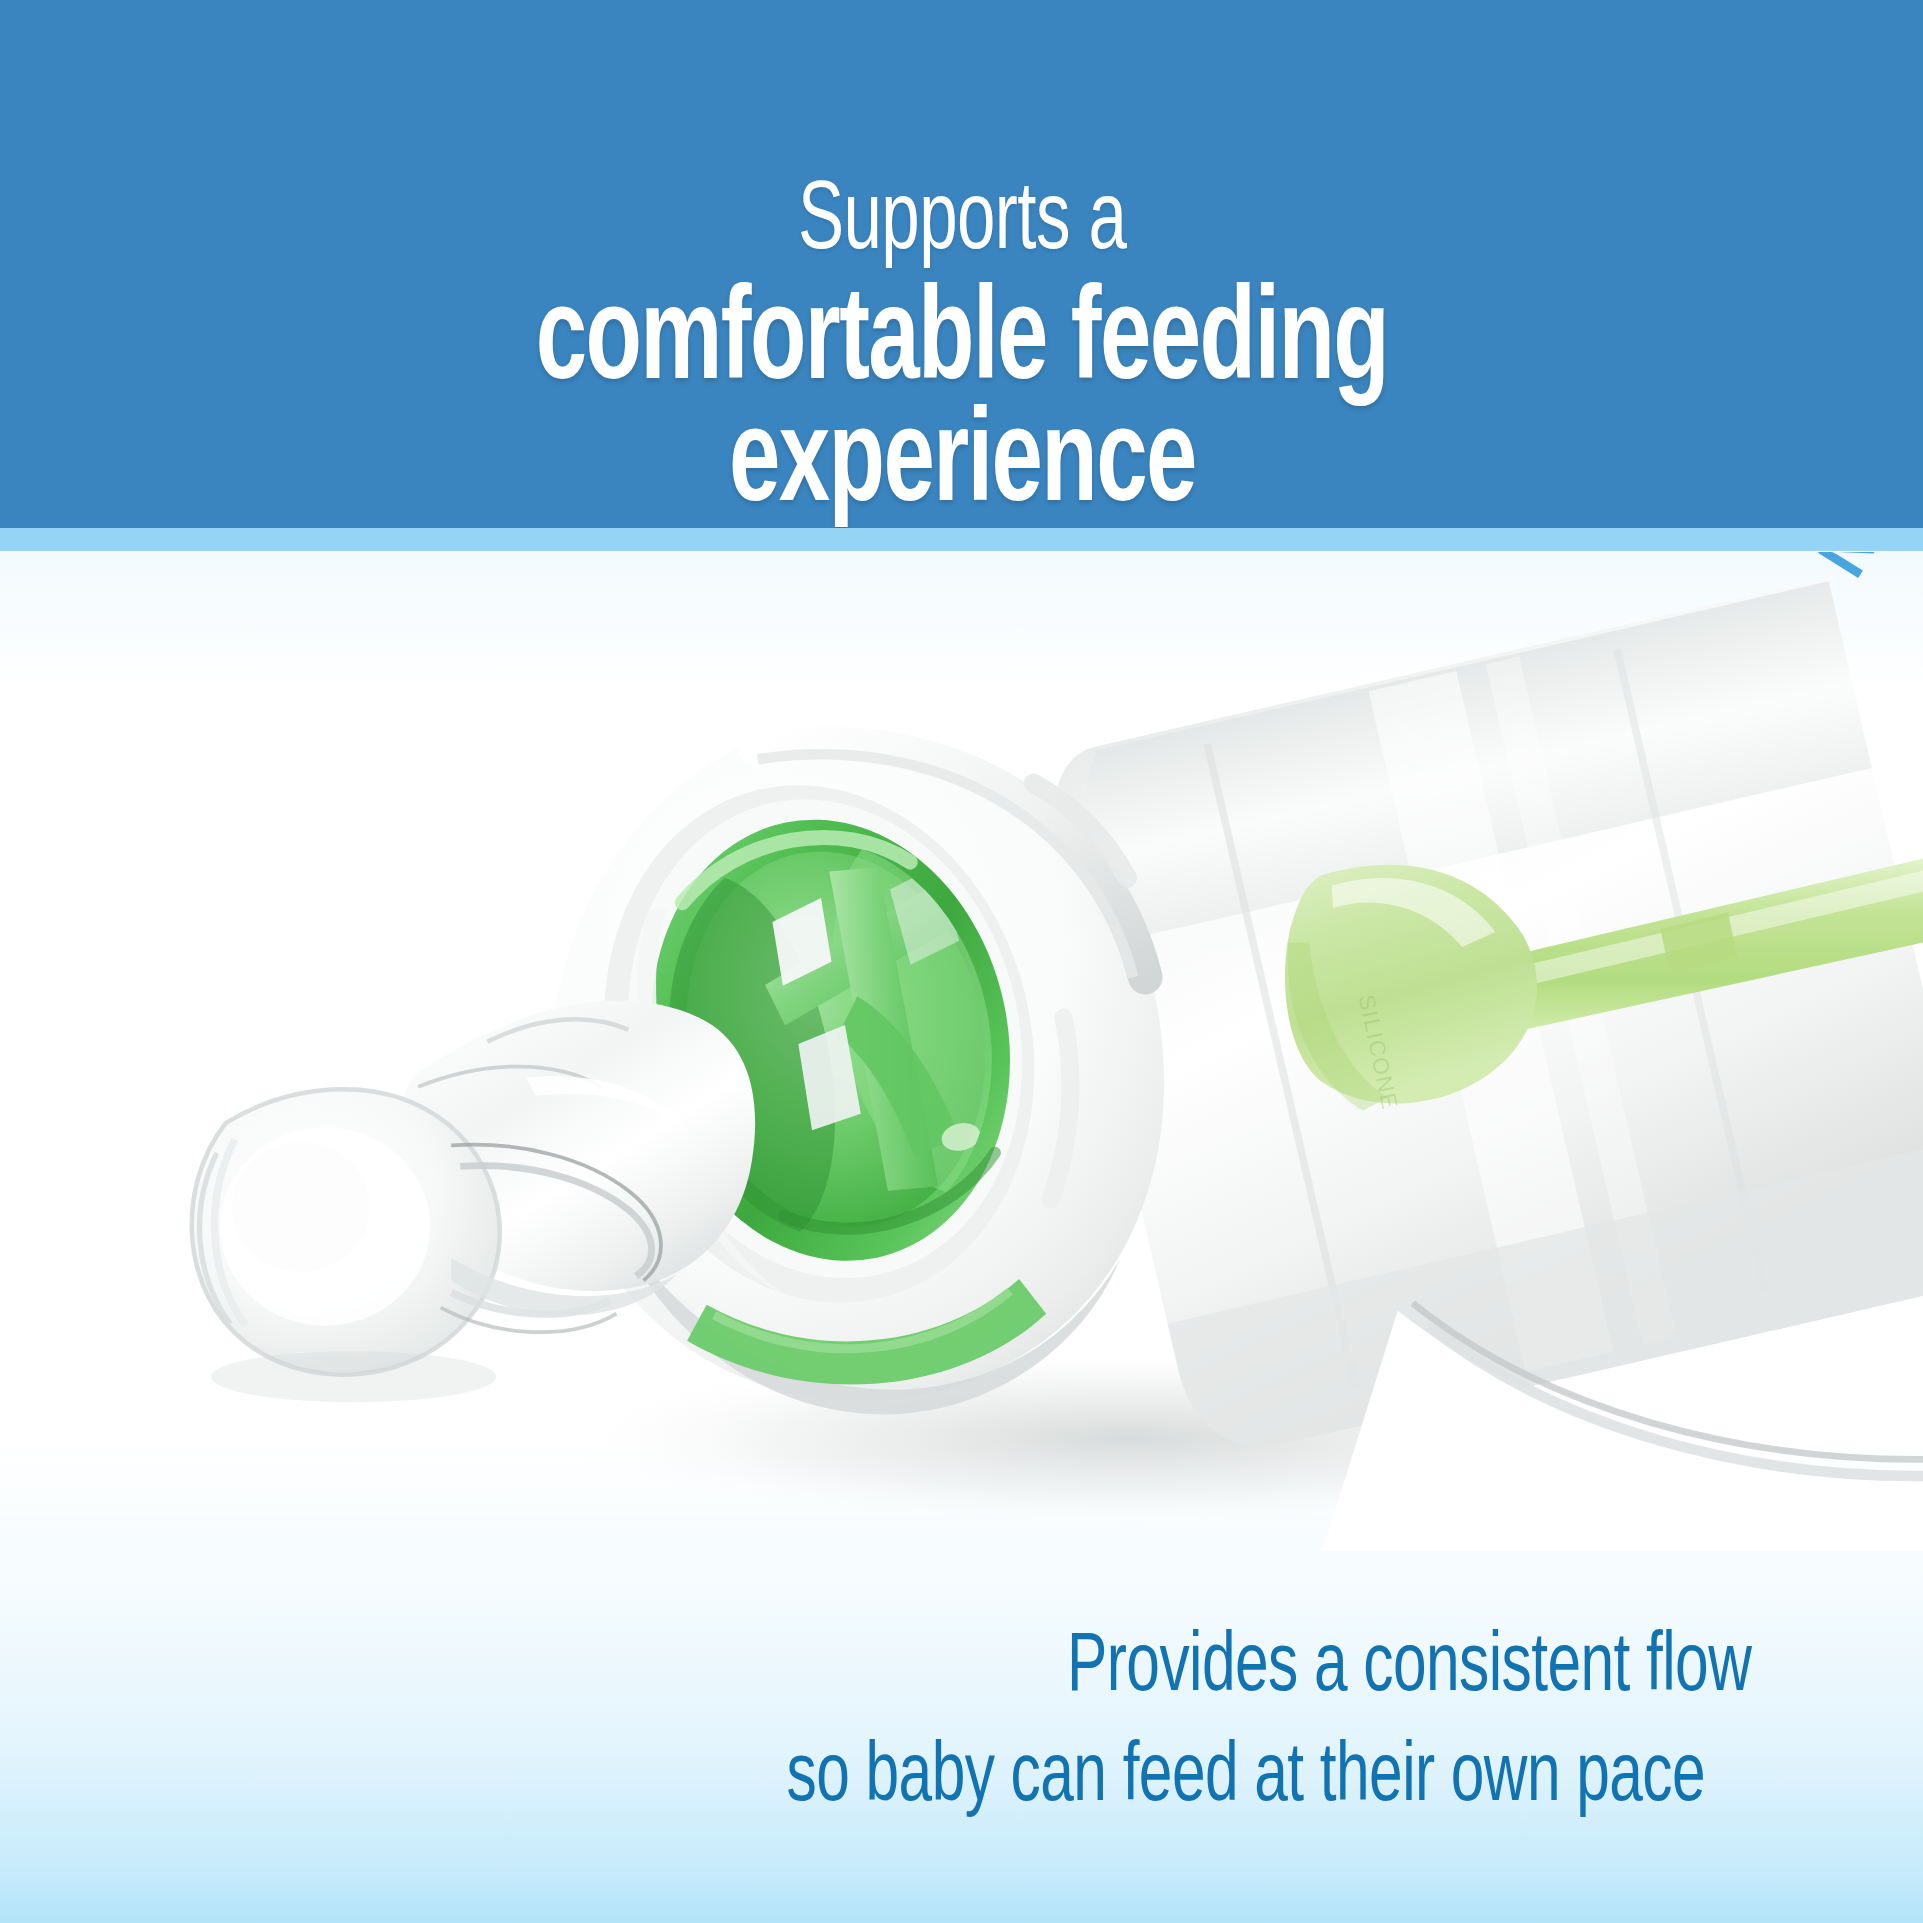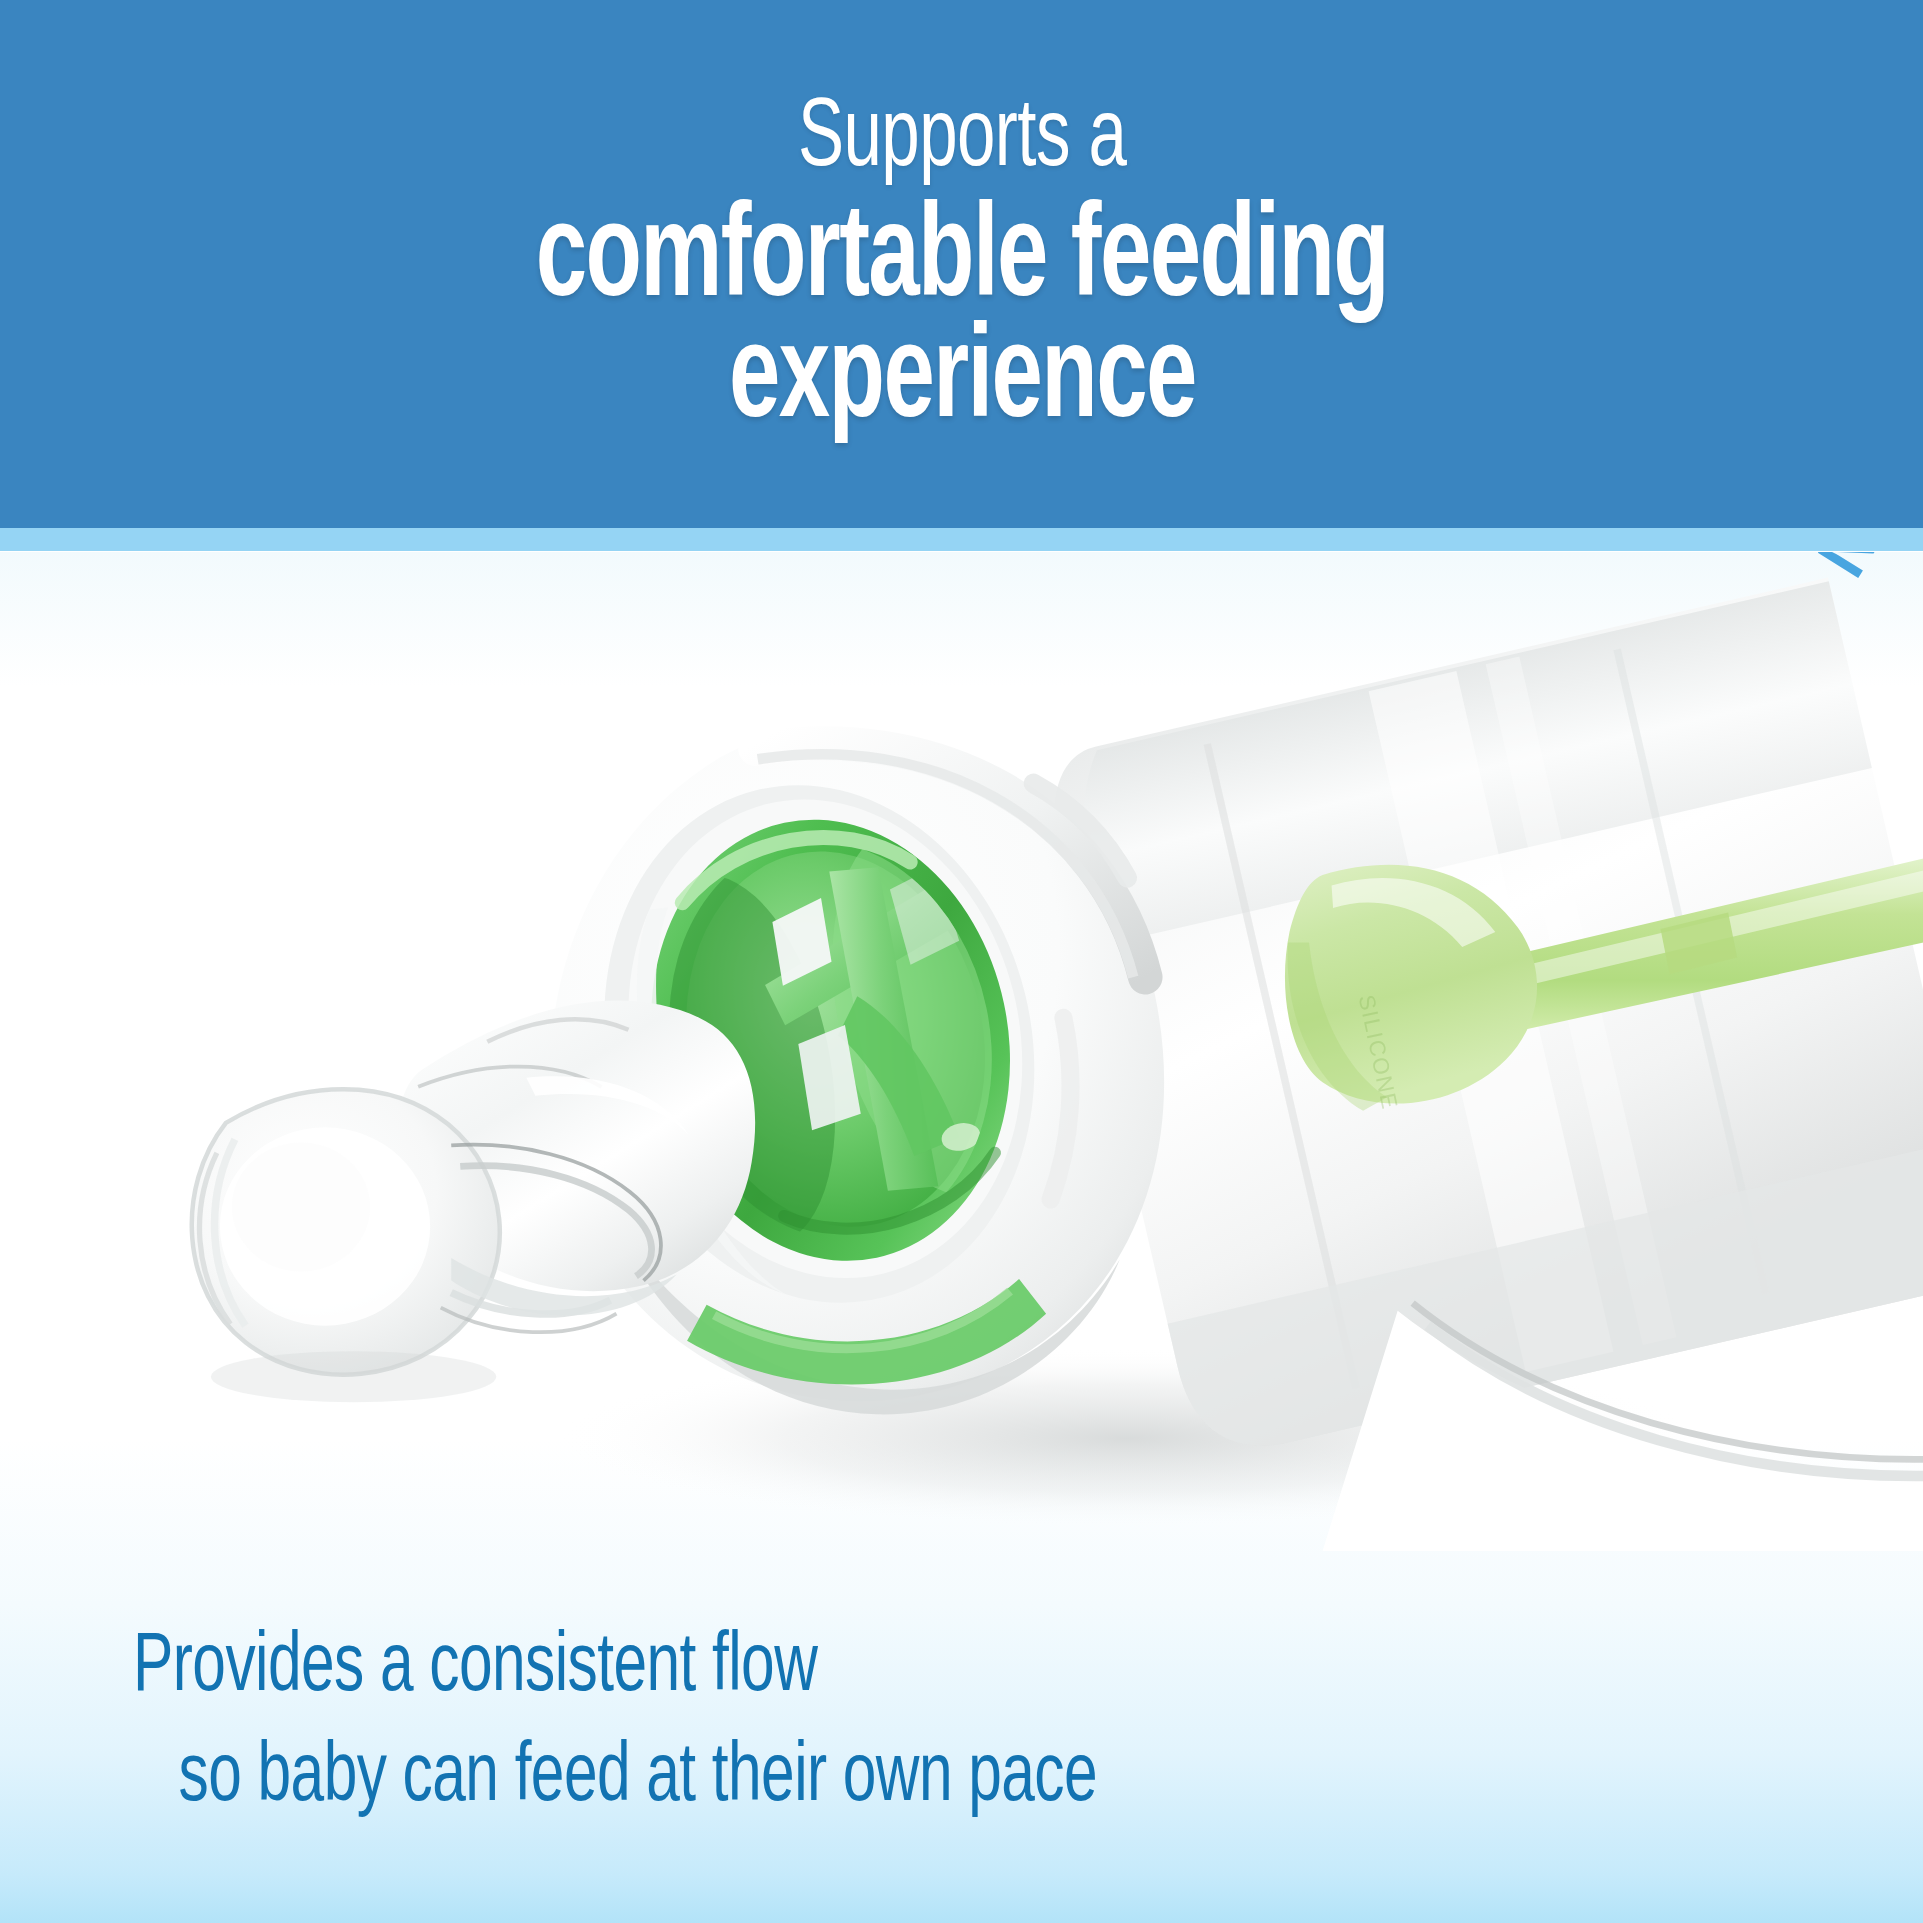--- a/index.html
+++ b/index.html
@@ -15,21 +15,21 @@
     width:1924px; height:1924px;
     overflow:hidden;
   }
 
   
   .header{
     position:absolute; left:0; top:0;
     width:1924px; height:528px;
     background:#3a85c0;
     display:flex; flex-direction:column;
-    align-items:center; justify-content:center;
+    align-items:center; justify-content:flex-end;
     padding-bottom:7.5px;
   }
   .headline-line1{
     color:#ffffff;
     font-size:96px;
     line-height:1.02;
     font-weight:300;
     letter-spacing:-0.8px;
     transform:scaleX(0.72);
     transform-origin:center center;
@@ -77,21 +77,21 @@
     position:absolute; left:0; top:0;
     width:1924px; height:999px;
   }
   .product-svg{ display:block; width:1924px; height:999px; }
 
   
   .caption{
     position:absolute; left:0; top:1067px;
     width:1884px;
     display:flex; flex-direction:column;
-    align-items:flex-start;
+    align-items:flex-end;
   }
   .caption-line{
     color:#1273b2;
     font-size:84px;
     line-height:1.0;
     font-weight:400;
     letter-spacing:-0.8px;
     white-space:nowrap;
     transform:scaleX(0.72);
     transform-origin:center center;

